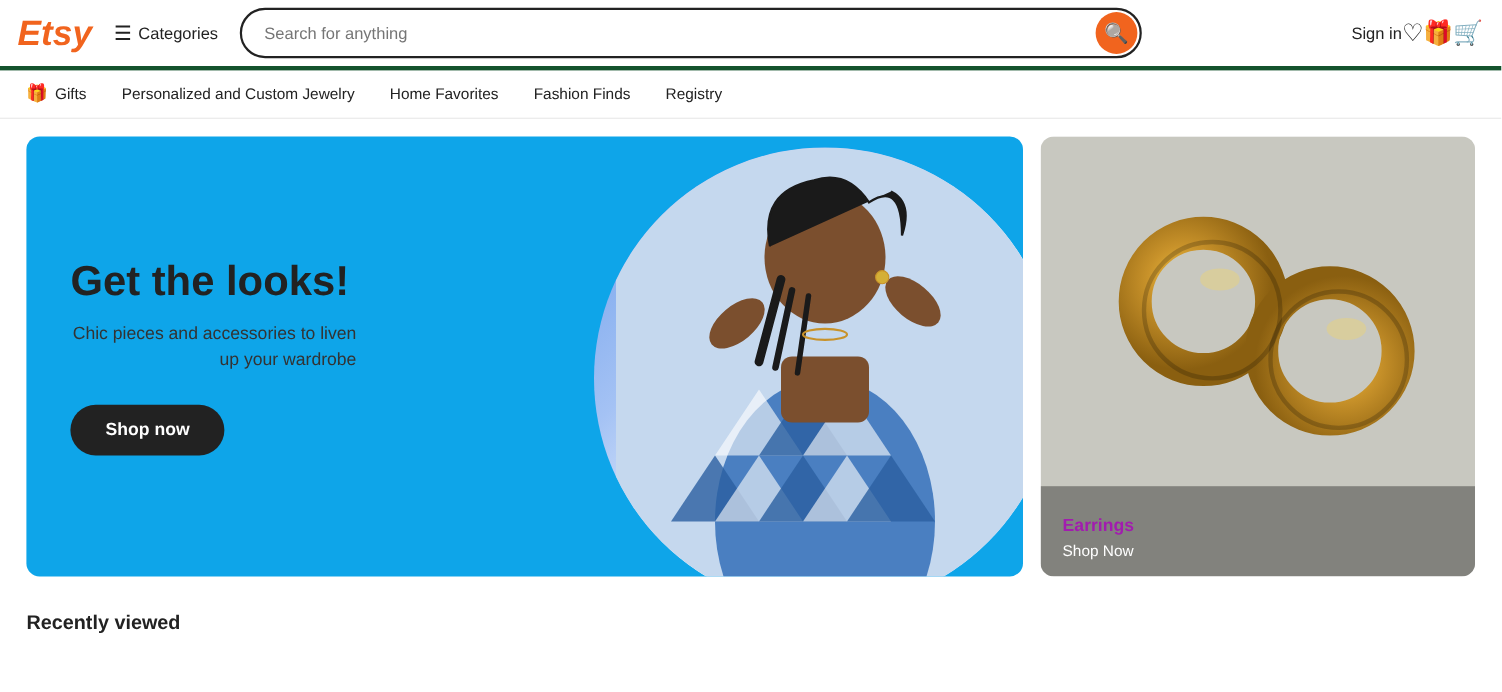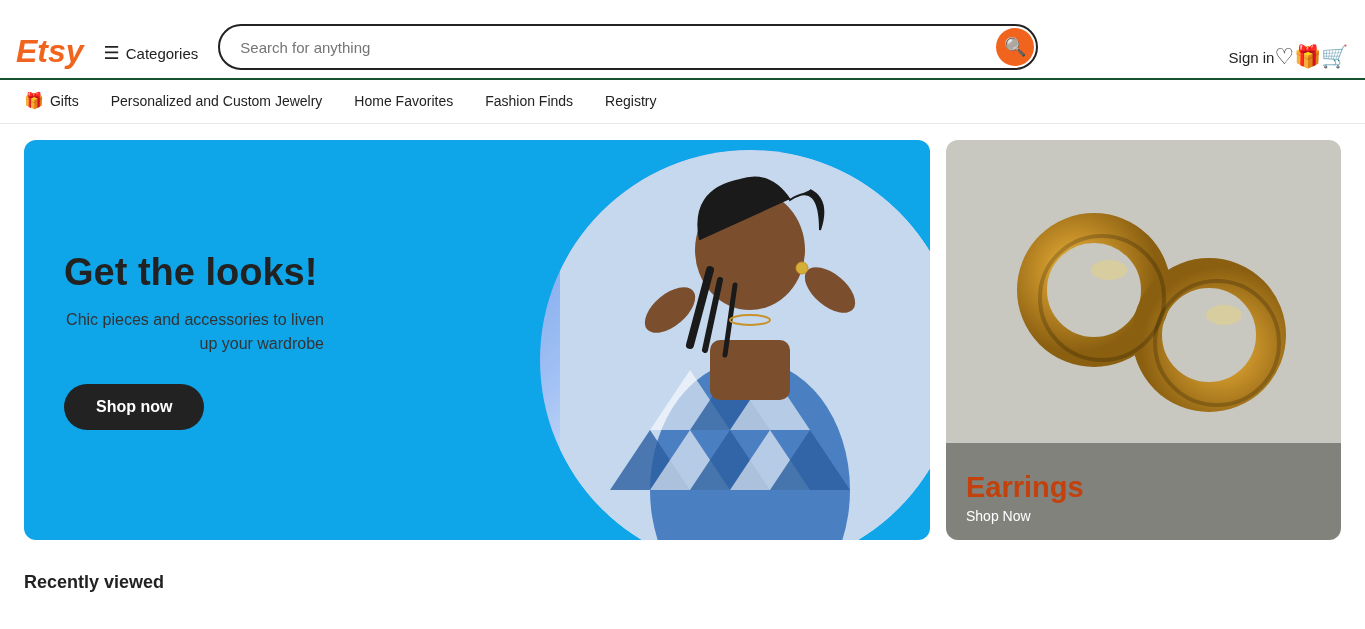--- a/index.html
+++ b/index.html
@@ -1,25 +1,25 @@
 <!DOCTYPE html>
 <html><head>
   <meta charset="utf-8">
   <style>
     * { margin: 0; padding: 0; box-sizing: border-box; }
     body { font-family: -apple-system, BlinkMacSystemFont, 'Segoe UI', Helvetica, Arial, sans-serif; background: #fff; width: 1365px; overflow-x: hidden; }
 
     
     .header {
       display: flex;
-      align-items: flex-end;
+      align-items: center;
       padding: 8px 16px;
-      border-bottom: 2px solid #14532d;
+      border-bottom: 4px solid #14532d;
       gap: 12px;
-      height: 80px;
+      height: 64px;
     }
     .logo {
       font-size: 32px;
       font-weight: 700;
       color: #f1641e;
       font-style: italic;
       cursor: pointer;
       white-space: nowrap;
       text-decoration: none;
     }
@@ -218,23 +218,23 @@
     .earrings-label {
       position: absolute;
       bottom: 0;
       left: 0;
       right: 0;
       padding: 16px 20px;
       background: rgba(0,0,0,0.35);
       color: #fff;
     }
     .earrings-title {
-      font-size: 29px;
+      font-size: 16px;
       font-weight: 700;
-      color: #c2410c;
+      color: #a21caf;
       margin-bottom: 4px;
       margin-top: 12px;
     }
     .earrings-shop {
       font-size: 14px;
       color: #fff;
       cursor: pointer;
       font-weight: 500;
     }
 

